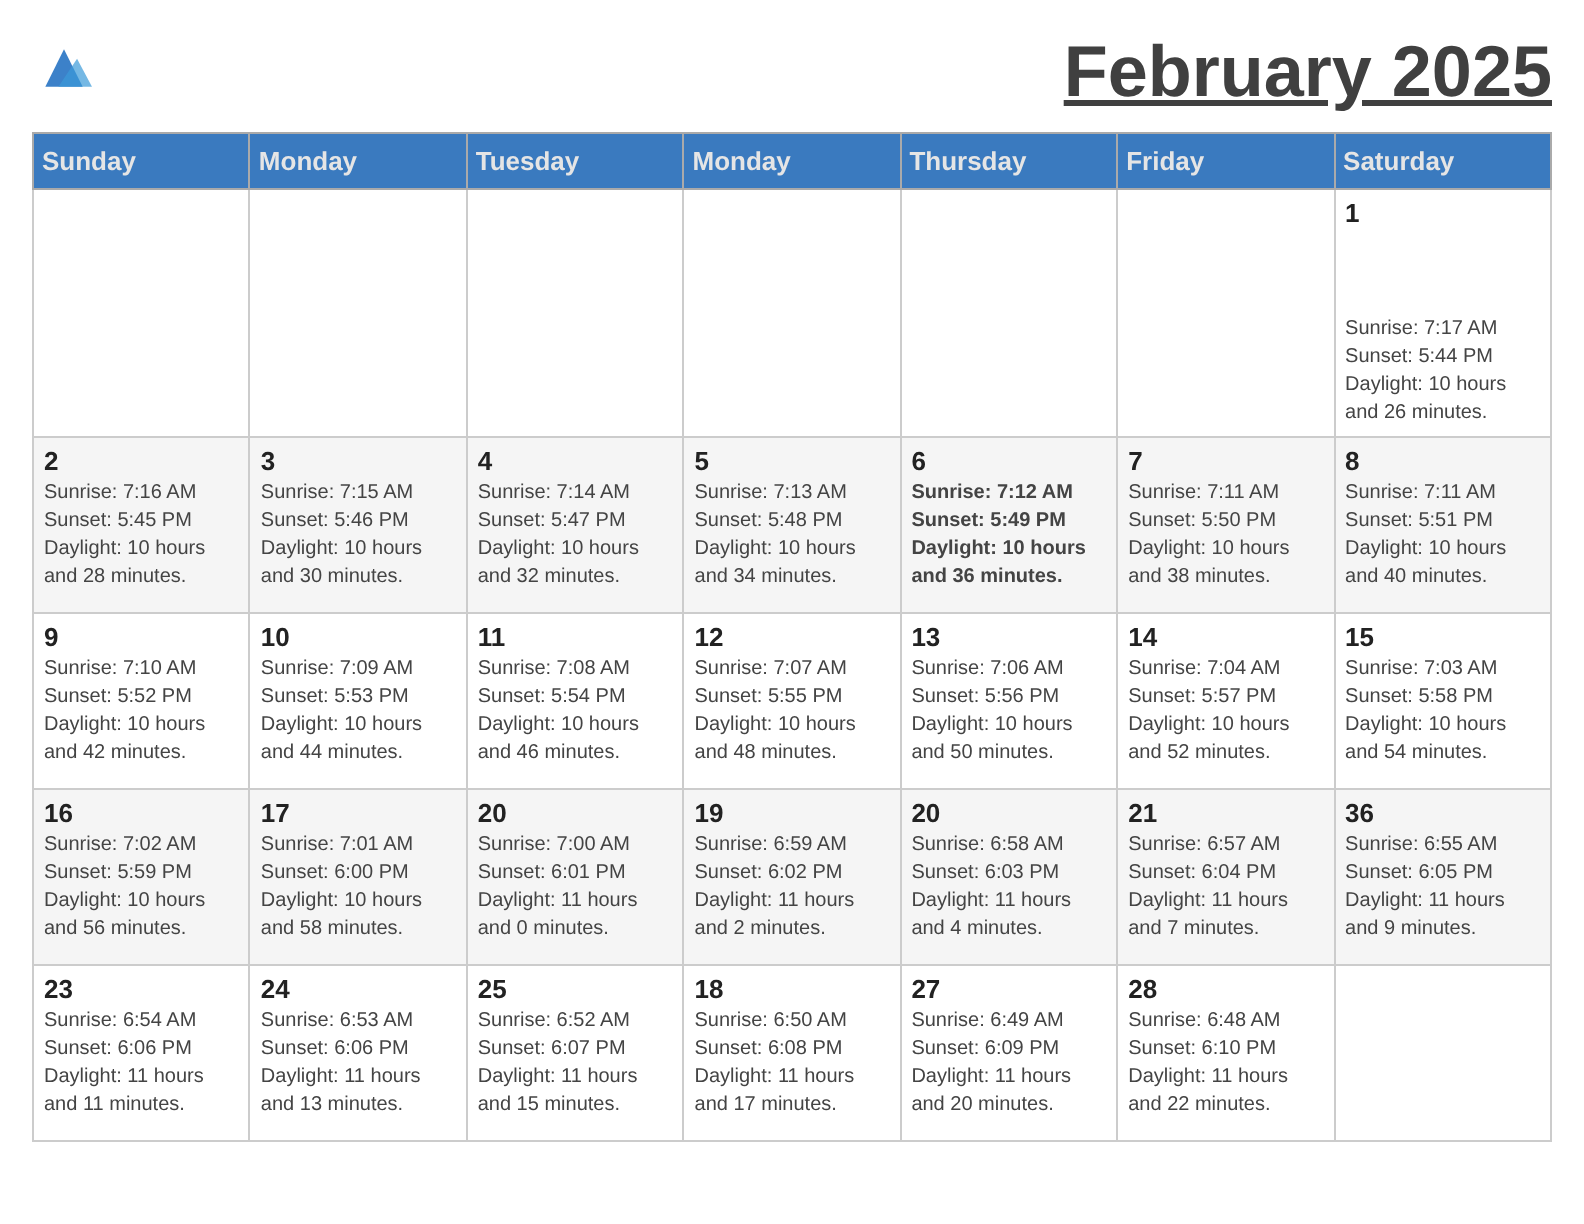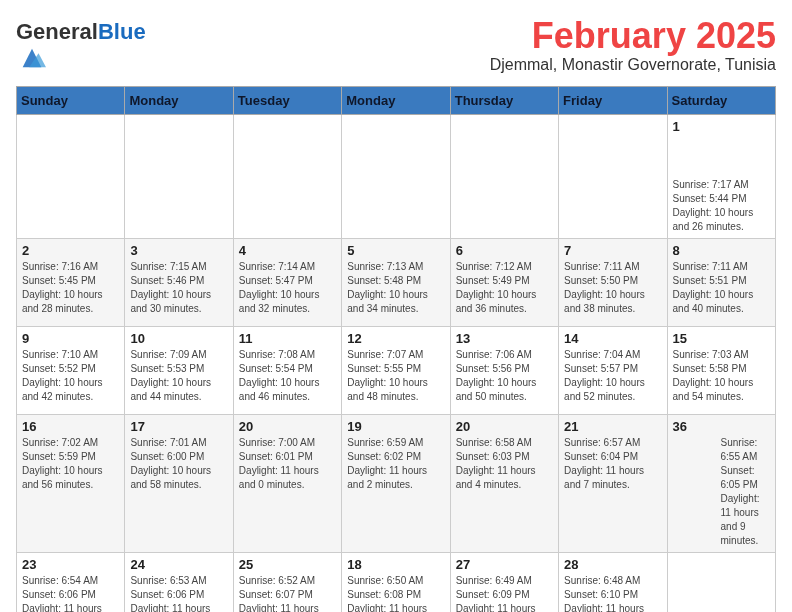--- a/index.html
+++ b/index.html
@@ -32,35 +32,36 @@
       width: 28px;
       height: 28px;
       margin-left: 2px;
     }
     .title-block {
       text-align: right;
     }
     .month-title {
       font-size: 36px;
       font-weight: bold;
-      color: #ef4444;
+      color: #404040;
       line-height: 1.1;
+      text-decoration: underline;
     }
     .location {
       font-size: 16px;
       color: #333;
     }
     table {
       width: 100%;
       border-collapse: collapse;
       table-layout: fixed;
     }
     thead th {
       background-color: #3a7abf;
-      color: #0f172a;
+      color: #e5e5e5;
       font-size: 13px;
       font-weight: bold;
       padding: 6px 4px;
       text-align: left;
       border: 1px solid #aaa;
     }
     td {
       vertical-align: top;
       border: 1px solid #ccc;
       padding: 4px 5px;
@@ -89,32 +90,28 @@
     tr:nth-child(odd) td {
       background: #fff;
     }
   </style>
 </head>
 <body>
 
 <div class="header">
   <div class="logo">
     <div>
-      <div class="logo-text">
-        <span class="logo-general">General</span><span class="logo-blue">Blue</span>
-      </div>
       <svg class="logo-icon" viewBox="0 0 30 30">
         <polygon points="5,25 15,5 25,25" fill="#1a6bbf" opacity="0.85"></polygon>
         <polygon points="12,25 22,10 30,25" fill="#3a9ad9" opacity="0.7"></polygon>
       </svg>
     </div>
   </div>
   <div class="title-block">
     <div class="month-title">February 2025</div>
-    <div class="location">Djemmal, Monastir Governorate, Tunisia</div>
   </div>
 </div>
 
 <table>
   <thead>
     <tr>
     <th>Sunday</th>
         <th>Monday</th>
         <th>Tuesday</th>
         <th>Monday</th>
@@ -163,21 +160,21 @@
         </td>
         <td>
           <span class="day-number">5</span>
           <div class="day-info" style="white-space: pre-line;">Sunrise: 7:13 AM
 Sunset: 5:48 PM
 Daylight: 10 hours
 and 34 minutes.</div>
         </td>
         <td>
           <span class="day-number">6</span>
-          <div class="day-info" style="white-space: pre-line;">Sunrise: 7:12 AM
+          <div class="day-info" style="white-space: pre-line; font-weight: bold;">Sunrise: 7:12 AM
 Sunset: 5:49 PM
 Daylight: 10 hours
 and 36 minutes.</div>
         </td>
         <td>
           <span class="day-number">7</span>
           <div class="day-info" style="white-space: pre-line;">Sunrise: 7:11 AM
 Sunset: 5:50 PM
 Daylight: 10 hours
 and 38 minutes.</div>
@@ -279,21 +276,21 @@
         </td>
         <td>
           <span class="day-number">21</span>
           <div class="day-info" style="white-space: pre-line;">Sunrise: 6:57 AM
 Sunset: 6:04 PM
 Daylight: 11 hours
 and 7 minutes.</div>
         </td>
         <td>
           <span class="day-number">36</span>
-          <div class="day-info" style="white-space: pre-line; margin-left: 48px;">Sunrise: 6:55 AM
+          <div class="day-info" style="white-space: pre-line;">Sunrise: 6:55 AM
 Sunset: 6:05 PM
 Daylight: 11 hours
 and 9 minutes.</div>
         </td>
       </tr>
       <tr>
         <td>
           <span class="day-number">23</span>
           <div class="day-info" style="white-space: pre-line;">Sunrise: 6:54 AM
 Sunset: 6:06 PM

